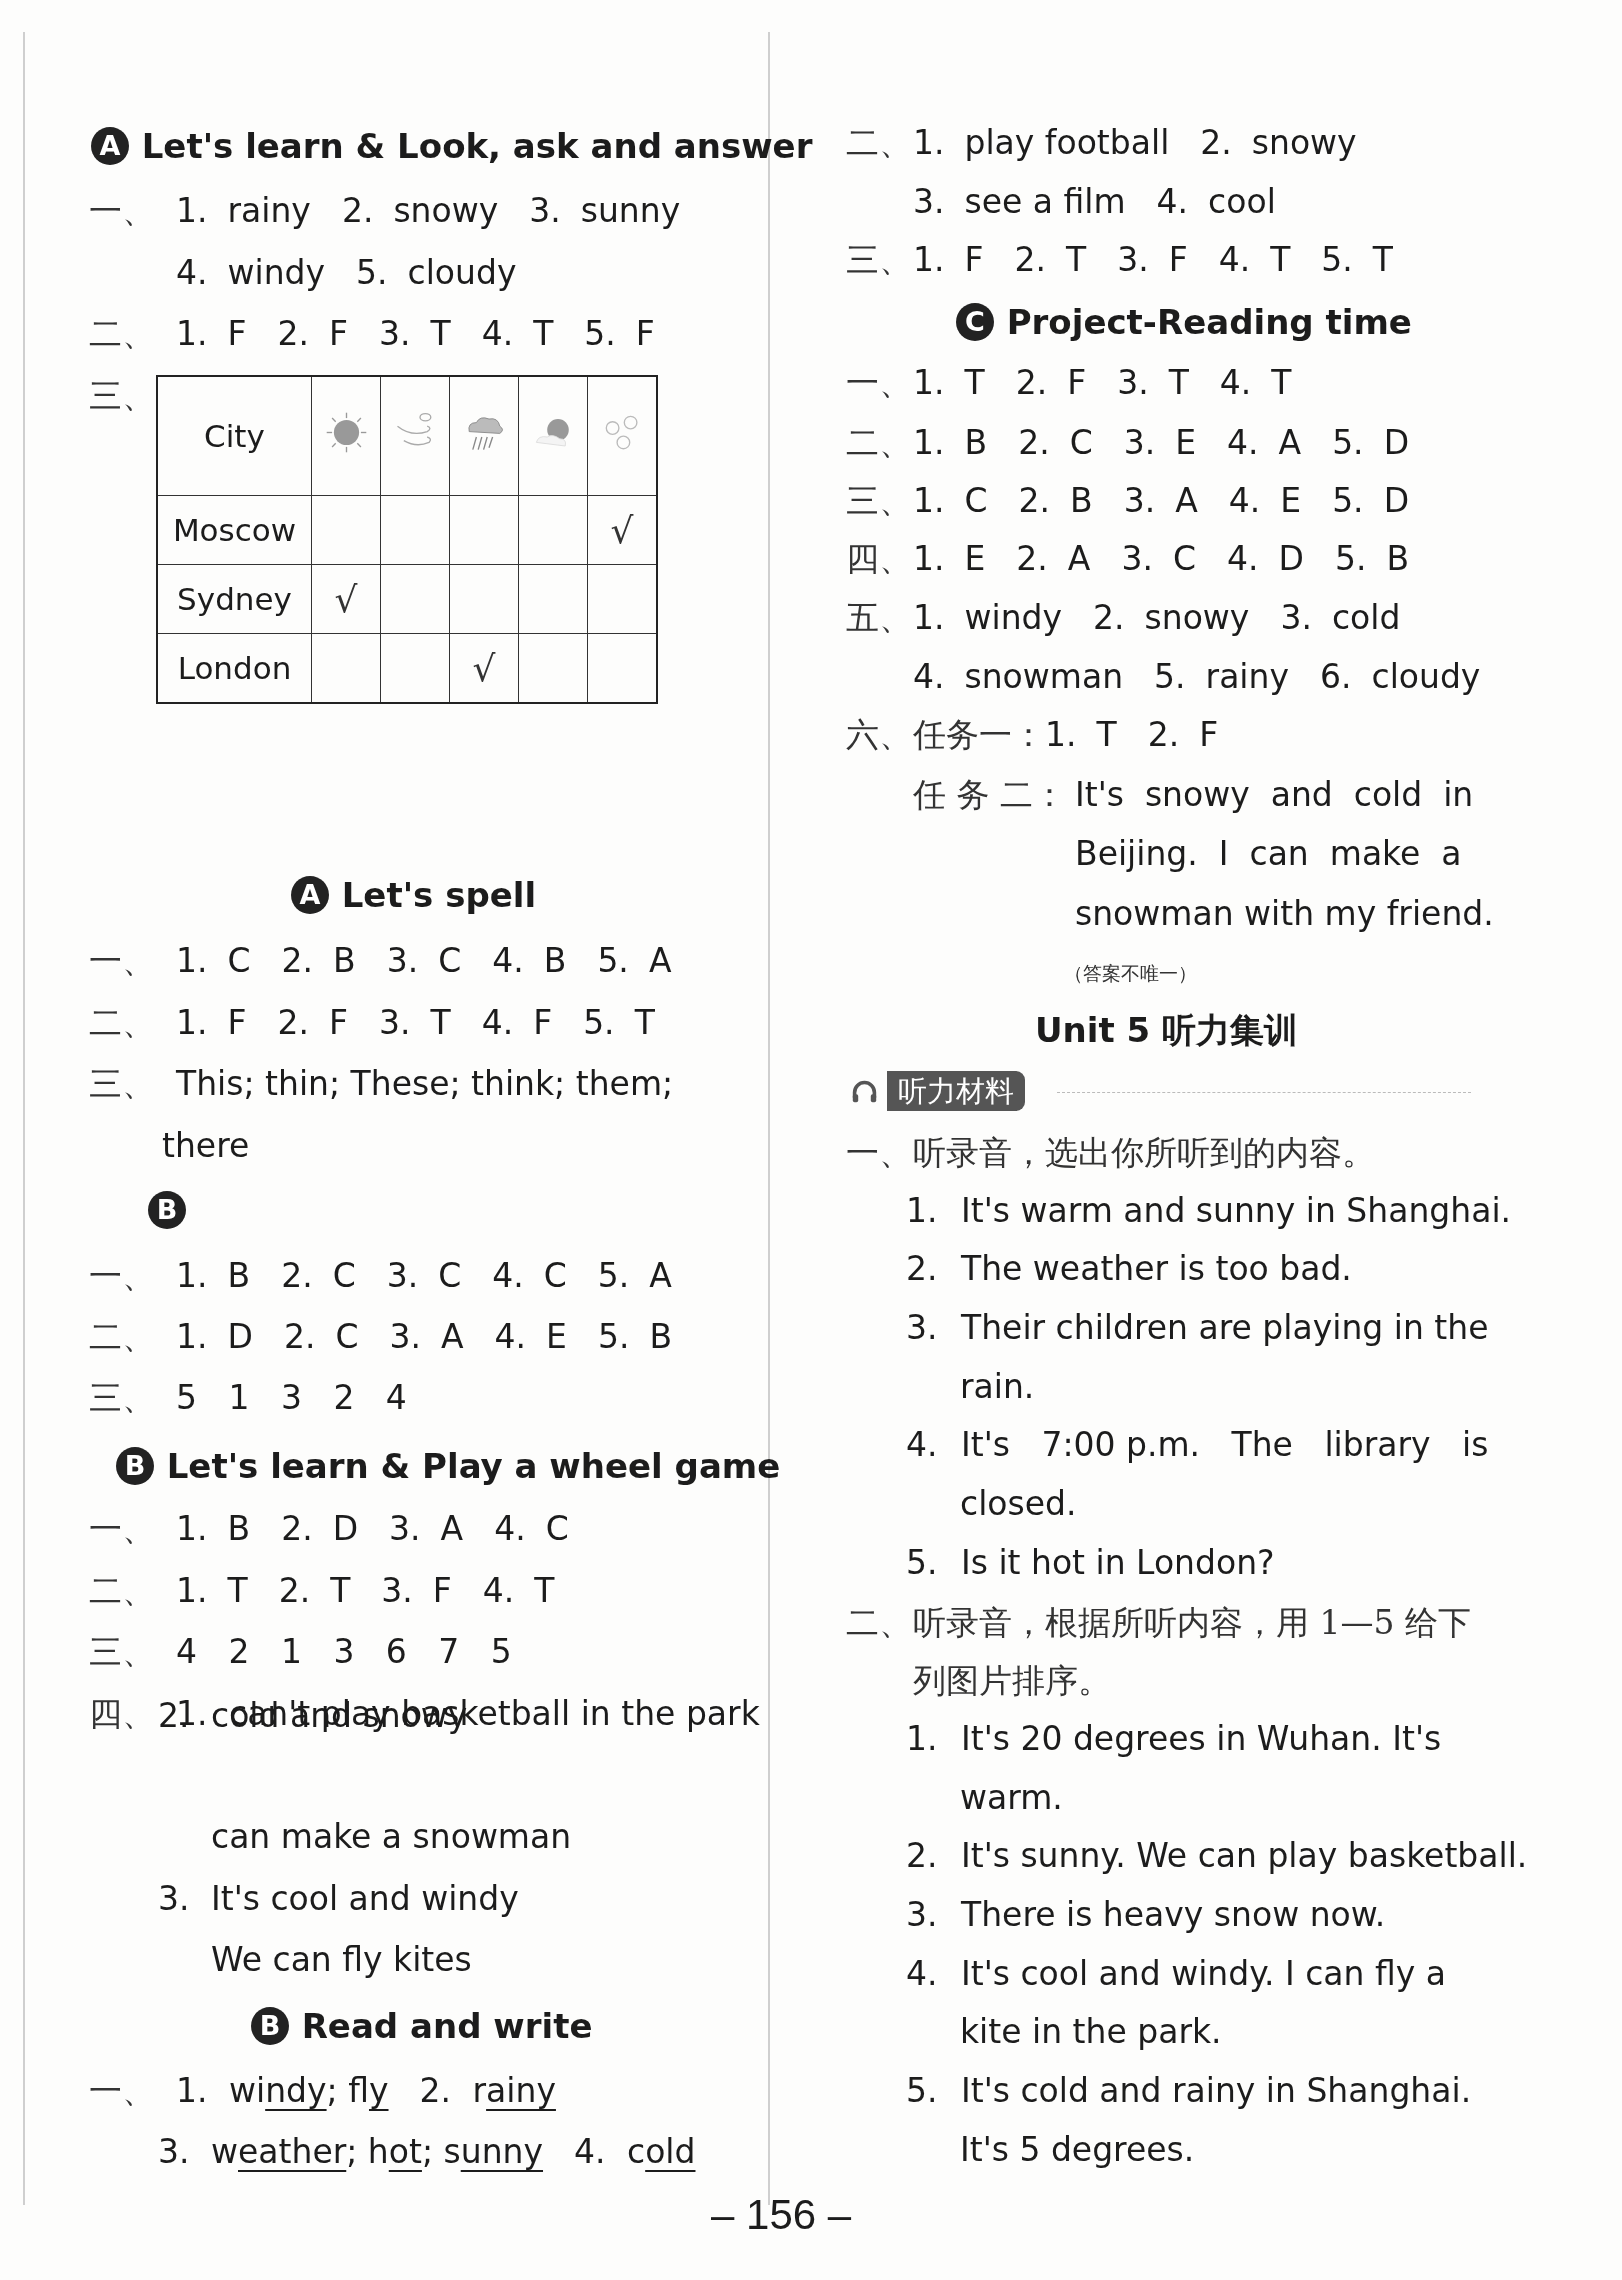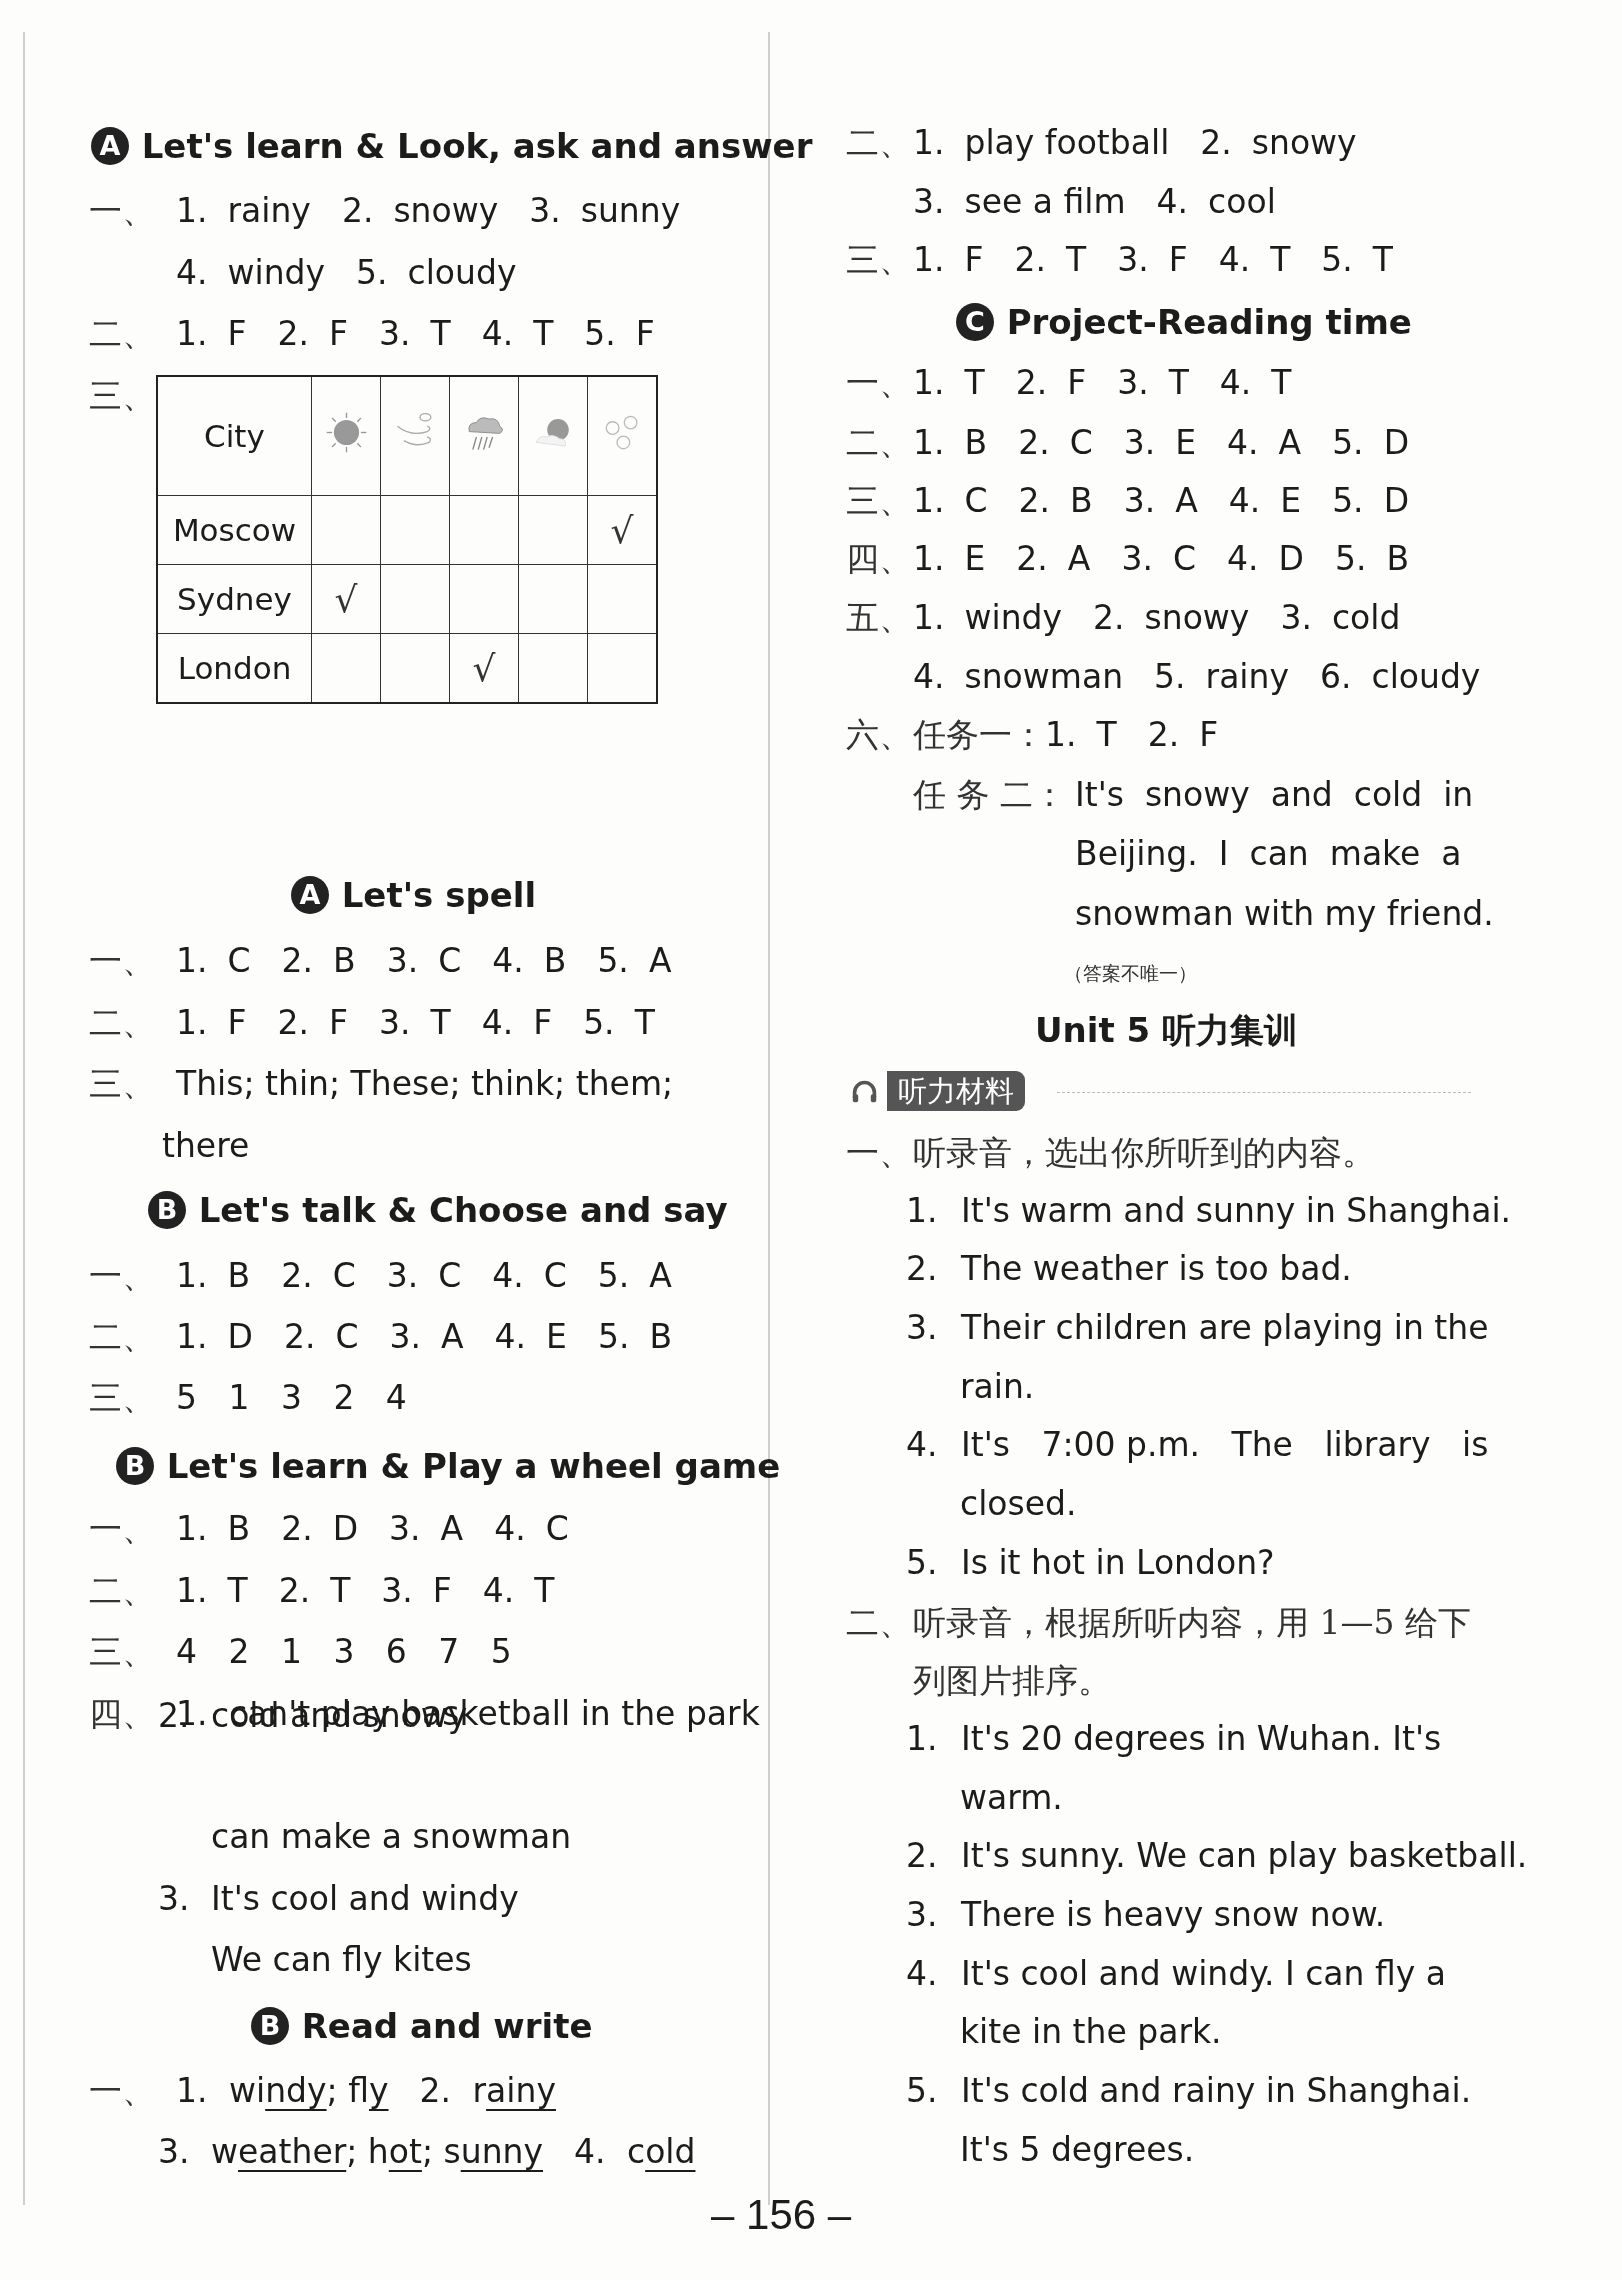--- a/index.html
+++ b/index.html
@@ -137,21 +137,20 @@
   <div class="line items" style="left:89px; top:1005px;">
     <span class="mark cn">二、</span><span><span class="it"><b>1.</b><span>F</span></span><span class="it"><b>2.</b><span>F</span></span><span class="it"><b>3.</b><span>T</span></span><span class="it"><b>4.</b><span>F</span></span><span class="it"><b>5.</b><span>T</span></span></span>
   </div>
   <div class="line" style="left:89px; top:1066px;">
     <span class="mark cn">三、</span><span>This; thin; These; think; them;</span>
   </div>
   <div class="line" style="left:162px; top:1128px;">there</div>
 
   <div class="line head" style="left:148px; top:1191px;">
     <span class="badge">B</span>
-    <span>Let's talk &amp; Choose and say</span>
   </div>
   <div class="line items" style="left:89px; top:1258px;">
     <span class="mark cn">一、</span><span><span class="it"><b>1.</b><span>B</span></span><span class="it"><b>2.</b><span>C</span></span><span class="it"><b>3.</b><span>C</span></span><span class="it"><b>4.</b><span>C</span></span><span class="it"><b>5.</b><span>A</span></span></span>
   </div>
   <div class="line items" style="left:89px; top:1319px;">
     <span class="mark cn">二、</span><span><span class="it"><b>1.</b><span>D</span></span><span class="it"><b>2.</b><span>C</span></span><span class="it"><b>3.</b><span>A</span></span><span class="it"><b>4.</b><span>E</span></span><span class="it"><b>5.</b><span>B</span></span></span>
   </div>
   <div class="line" style="left:89px; top:1380px;">
     <span class="mark cn">三、</span><span style="white-space:pre">5   1   3   2   4</span>
   </div>

